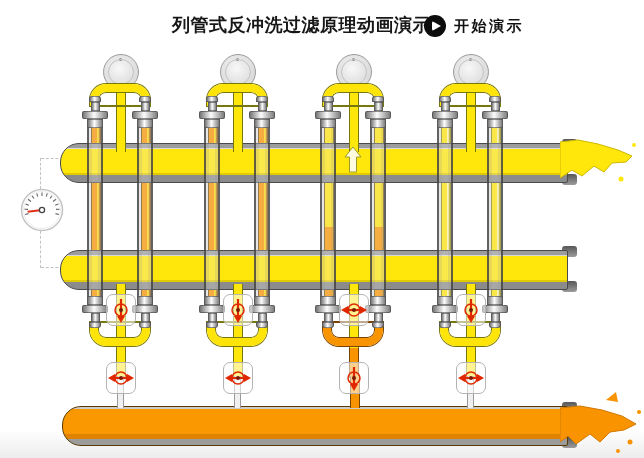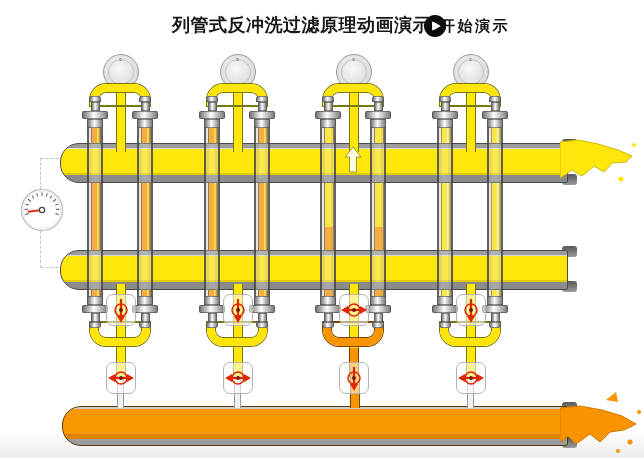--- a/index.html
+++ b/index.html
@@ -2,21 +2,21 @@
 <html><head>
 <meta charset="utf-8">
 <style>
   html,body{margin:0;padding:0;background:#fff;font-family:"Liberation Sans","DejaVu Sans",sans-serif;}
   #stage{position:relative;width:644px;height:458px;background:#fff;overflow:hidden;}
   .abs{position:absolute;}
   
   #title{left:147px;top:13px;font-size:18px;font-weight:700;color:#171717;letter-spacing:.5px;z-index:10;margin-left:25px;}
   #playbtn{left:424px;top:15px;width:22px;height:22px;border-radius:50%;background:#0c0c0c;z-index:10;cursor:pointer;}
   #playbtn::after{content:"";position:absolute;left:8px;top:5.5px;border-left:9px solid #fff;border-top:5.5px solid transparent;border-bottom:5.5px solid transparent;border-radius:2px;}
-  #startlbl{left:440px;top:17px;font-size:15px;font-weight:700;color:#111;letter-spacing:2.5px;z-index:10;cursor:pointer;}
+  #startlbl{left:454px;top:17px;font-size:15px;font-weight:700;color:#111;letter-spacing:2.5px;z-index:10;cursor:pointer;}
   
   .hpipe{z-index:3;border:1px solid #4a4a4a;border-radius:19px 2px 2px 19px;}
   .hpipe.yellow{background:linear-gradient(180deg,#9c9c9c 0 4px,#d8d8d8 4px 5px,#ffe70c 5px 29px,#e0ca00 29px 31px,#8b8b8b 31px 36px);}
   .hpipe.orange{background:linear-gradient(180deg,#cbcbcb 0 2px,#f99800 2px 27px,#df8200 27px 32px,#9c9c9c 32px 36px);border-color:#5a3a00;}
   .nub{width:15px;height:11px;left:562px;background:linear-gradient(180deg,#575757,#9b9b9b);border-radius:3px;z-index:2;}
   
   .dashv{border-left:1px dashed #c3c3c3;width:0;z-index:1;}
   .dashh{border-top:1px dashed #c3c3c3;height:0;z-index:1;}
   #gauge{z-index:1;}
   

